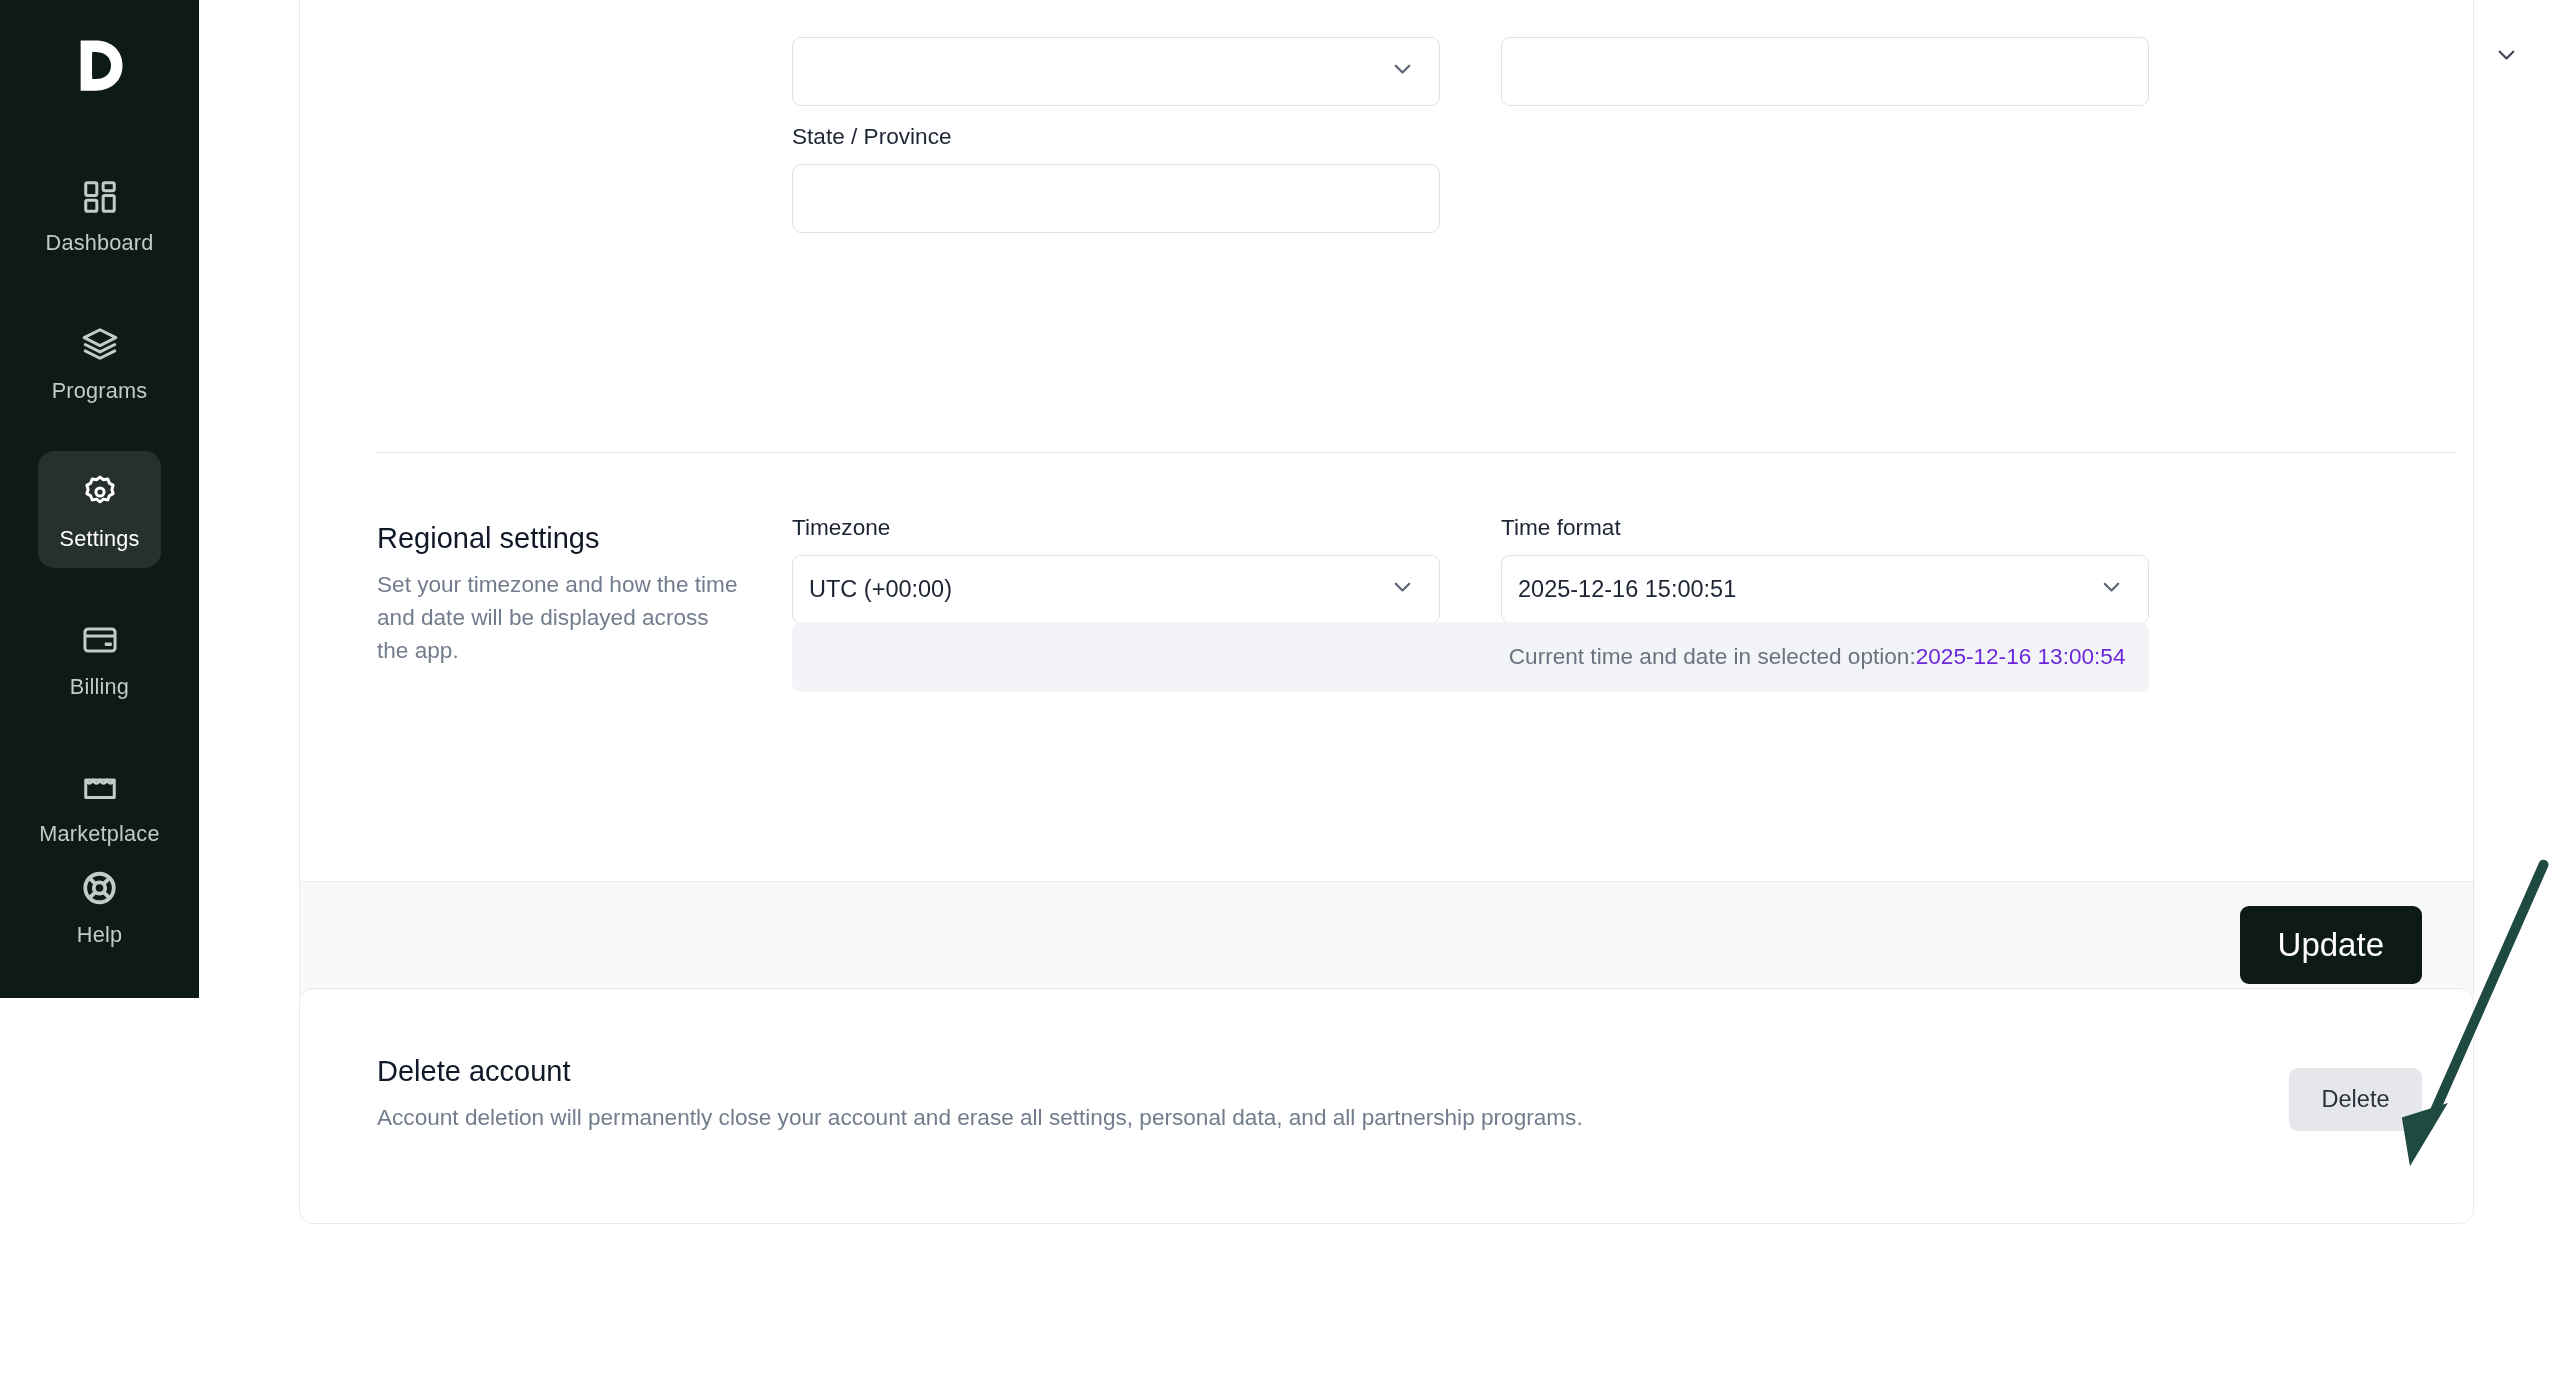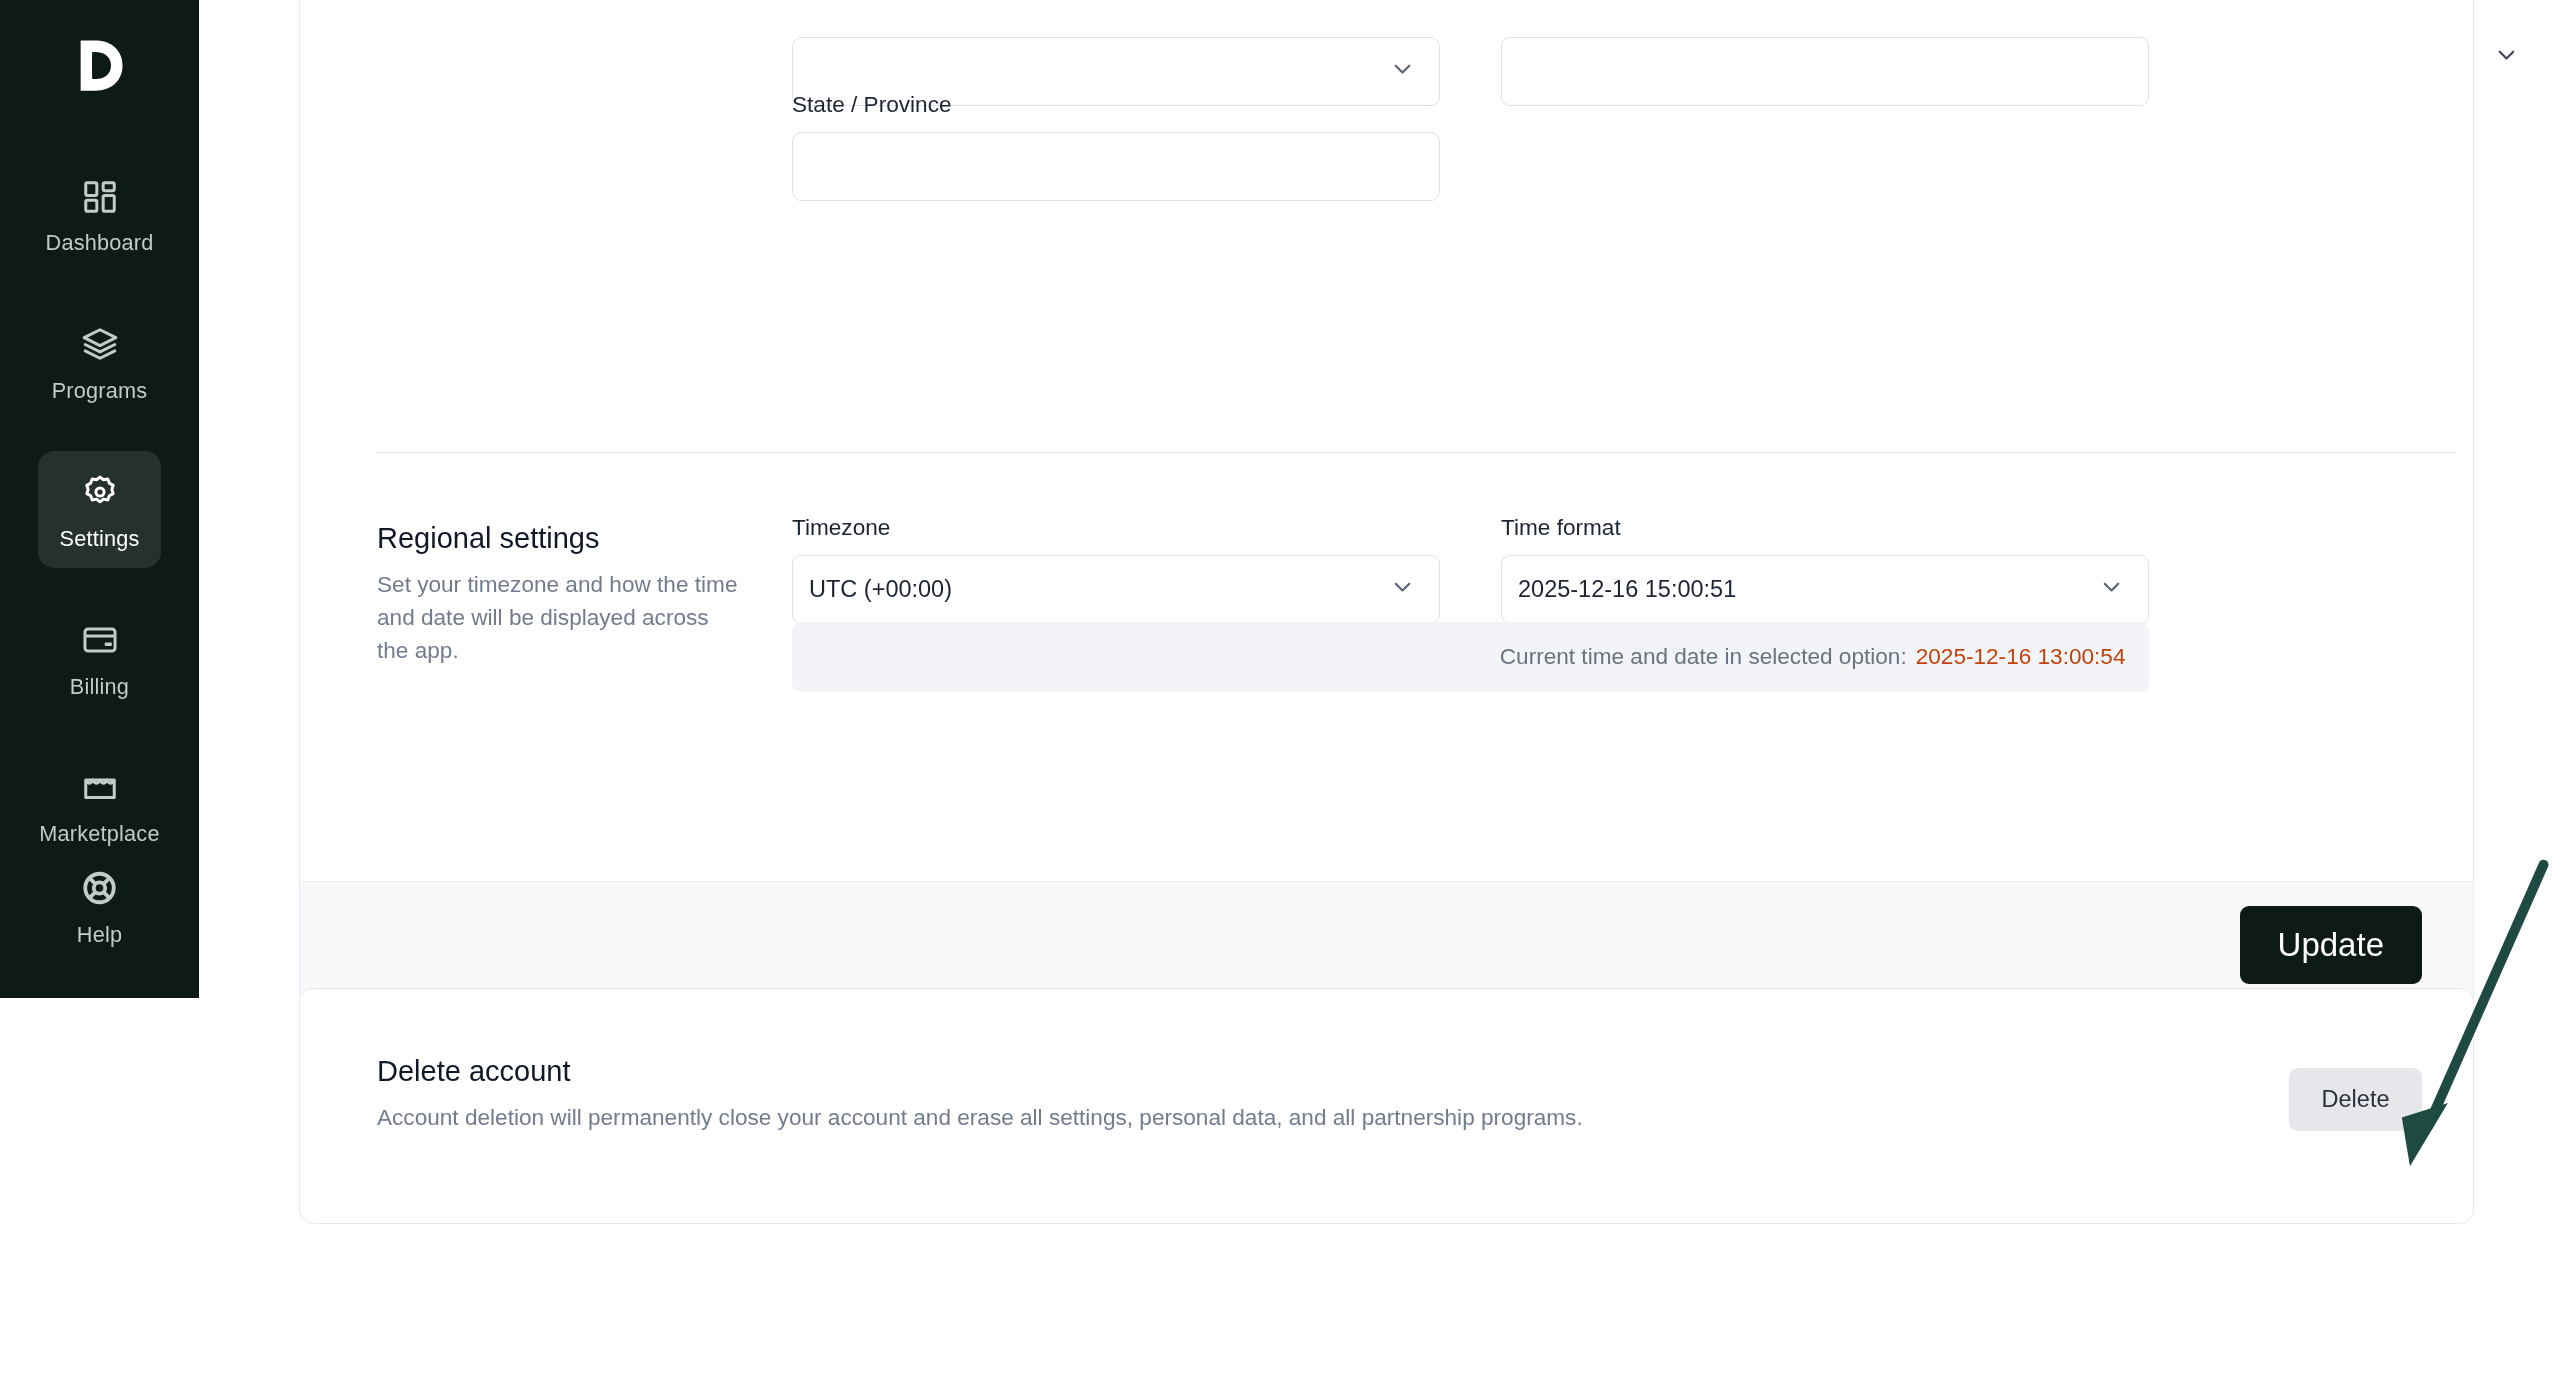--- a/index.html
+++ b/index.html
@@ -84,21 +84,21 @@
 
   .divider { height: 0.9px; background: #e4e6ee; }
 
   .sec-title { font-size: 29px; color: #111827; font-weight: normal; }
   .sec-desc { font-size: 22.6px; color: #737c8d; line-height: 1.45; margin-top: 14.4px; }
 
   .info-bar {
     background: #f2f4f7; border-radius: 9px; height: 70px;
     display: flex; align-items: center; padding: 0 23.5px; font-size: 22.6px; color: #6b7280;
   }
-  .info-bar b { color: #c2410c; font-weight: normal; margin-left: 9px; }
+  .info-bar b { color: #6d28d9; font-weight: normal; }
 
   .card-footer {
     position: absolute; left: 0; right: 0; bottom: 0; height: 127px;
     background: #f8f9fb; border-top: 0.9px solid #eceef3;
     border-bottom-left-radius: 14.4px; border-bottom-right-radius: 14.4px;
     display: flex; align-items: center; justify-content: flex-end; padding-right: 51px;
   }
   .btn-dark {
     background: #0e1a17; color: #ffffff; font-size: 33px;
     border: none; border-radius: 9px; padding: 20px 38px; cursor: pointer;
@@ -255,21 +255,21 @@
           </span>
         </div>
       </div>
 
       <div style="position:absolute; left:1201px; top:596px; width:648px;">
         <div class="input-box">
           <span></span>
         </div>
       </div>
 
-      <div style="position:absolute; left:492px; top:651px; width:648px;">
+      <div style="position:absolute; left:492px; top:683px; width:648px;">
         <div class="field-label">State / Province</div>
         <div class="input-box">
           <span></span>
         </div>
       </div>
 
       <div class="divider" style="position:absolute; left:77px; top:1011px; width:2079px;"></div>
 
       <div style="position:absolute; left:77px; top:1081px; width:361px;">
         <div class="sec-title">Regional settings</div>

